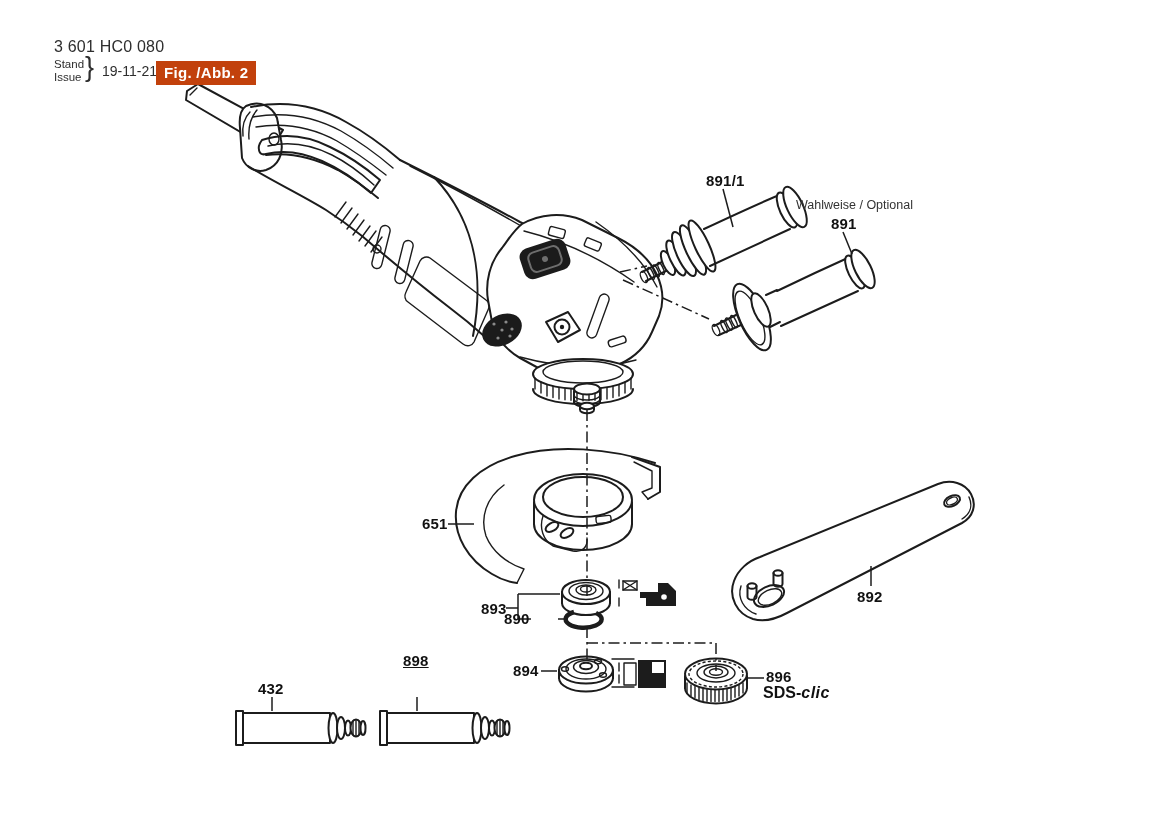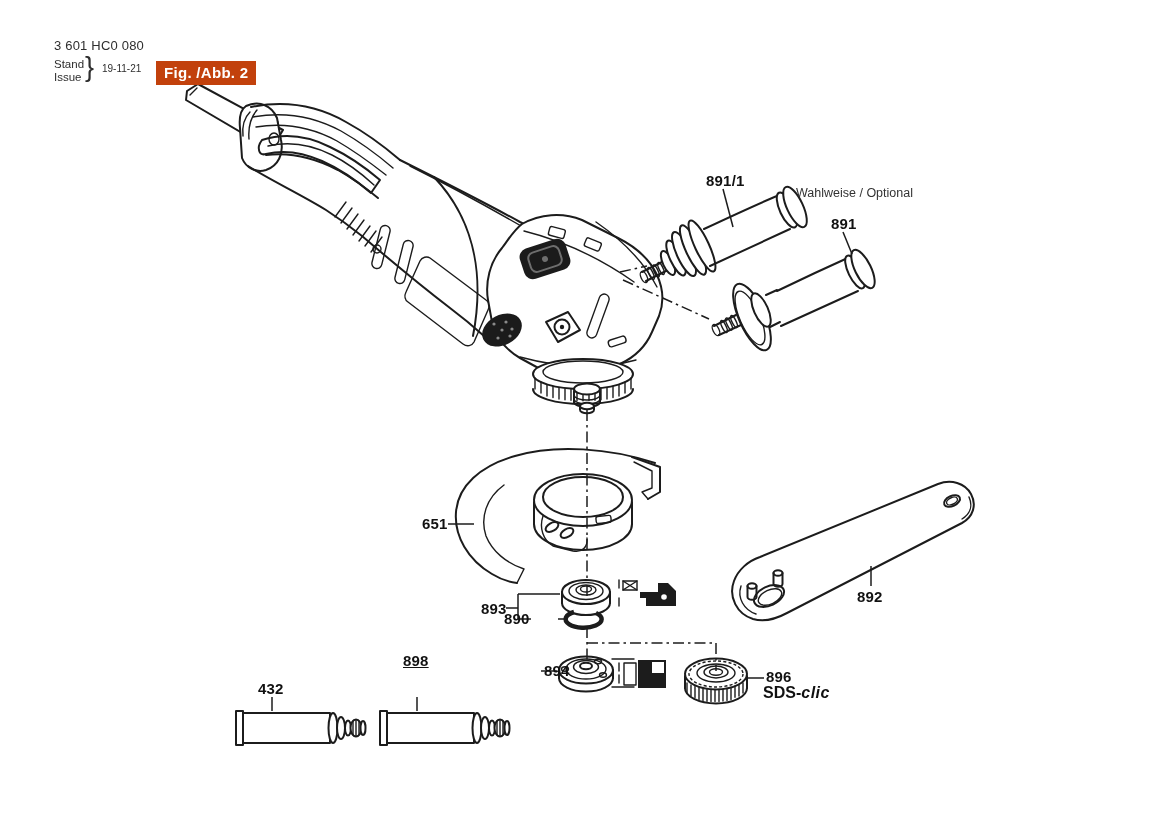--- a/index.html
+++ b/index.html
@@ -1,24 +1,24 @@
 <!DOCTYPE html>
 <html><head>
 <meta charset="utf-8">
 <style>
   html,body{margin:0;padding:0;background:#ffffff;}
   .page{
     position:relative;width:1169px;height:826px;background:#ffffff;overflow:hidden;
     font-family:"Liberation Sans","DejaVu Sans",sans-serif;color:#1c1c1c;
   }
   .abs{position:absolute;white-space:nowrap;}
-  .meta-txt{font-size:13px;color:#2e2e2e;letter-spacing:.2px;}
+  .meta-txt{font-size:16px;color:#2e2e2e;letter-spacing:.2px;}
   .rev-txt{font-size:11.5px;color:#2e2e2e;line-height:13px;}
   .brace{font-size:27px;font-weight:300;color:#2e2e2e;}
-  .date-txt{font-size:10px;color:#2e2e2e;}
+  .date-txt{font-size:14px;color:#2e2e2e;}
   .fig-badge{
     background:#c2410c;color:#fff;font-size:15px;font-weight:bold;
     padding:3px 8px 4px 8px;letter-spacing:.3px;
   }
   .callout{font-size:15px;font-weight:bold;color:#111;letter-spacing:.2px;}
   .note-txt{font-size:12.5px;color:#333;}
   .sds{font-size:16px;font-weight:bold;color:#111;text-align:center;}
   .sds .suffix{font-style:italic;letter-spacing:.5px;}
   .footer-txt{font-size:13px;color:#3a3a3a;line-height:17px;}
   svg{position:absolute;left:0;top:0;}
@@ -272,26 +272,26 @@
   </svg>
 
   <div class="abs meta-txt" style="left:54px;top:38px;">3 601 HC0 080</div>
   <div class="abs rev-txt" style="left:54px;top:58px;">Stand</div>
   <div class="abs rev-txt" style="left:54px;top:71px;">Issue</div>
   <div class="abs brace" style="left:85px;top:52px;">}</div>
   <div class="abs date-txt" style="left:102px;top:63px;">19-11-21</div>
   <div class="abs fig-badge" style="left:156px;top:61px;">Fig. /Abb. 2</div>
 
   <div class="abs callout" style="left:706px;top:172px;">891/1</div>
-  <div class="abs note-txt" style="left:796px;top:186px;">Wahlweise / Optional</div>
+  <div class="abs note-txt" style="left:796px;top:198px;">Wahlweise / Optional</div>
   <div class="abs callout" style="left:831px;top:215px;">891</div>
   <div class="abs callout" style="left:422px;top:515px;">651</div>
   <div class="abs callout" style="left:481px;top:600px;">893</div>
   <div class="abs callout" style="left:504px;top:610px;">890</div>
-  <div class="abs callout" style="left:513px;top:662px;margin-left:31px;">894</div>
+  <div class="abs callout" style="left:513px;top:662px;">894</div>
   <div class="abs callout" style="left:857px;top:588px;">892</div>
   <div class="abs callout" style="left:766px;top:668px;text-align:center;">896</div>
   <div class="abs sds" style="left:763px;top:684px;"><span>SDS-</span><span class="suffix">clic</span></div>
   <div class="abs callout" style="left:258px;top:680px;">432</div>
   <div class="abs callout" style="left:403px;top:652px;text-decoration:underline;">898</div>
 
 
 </div>
 
 </body></html>

